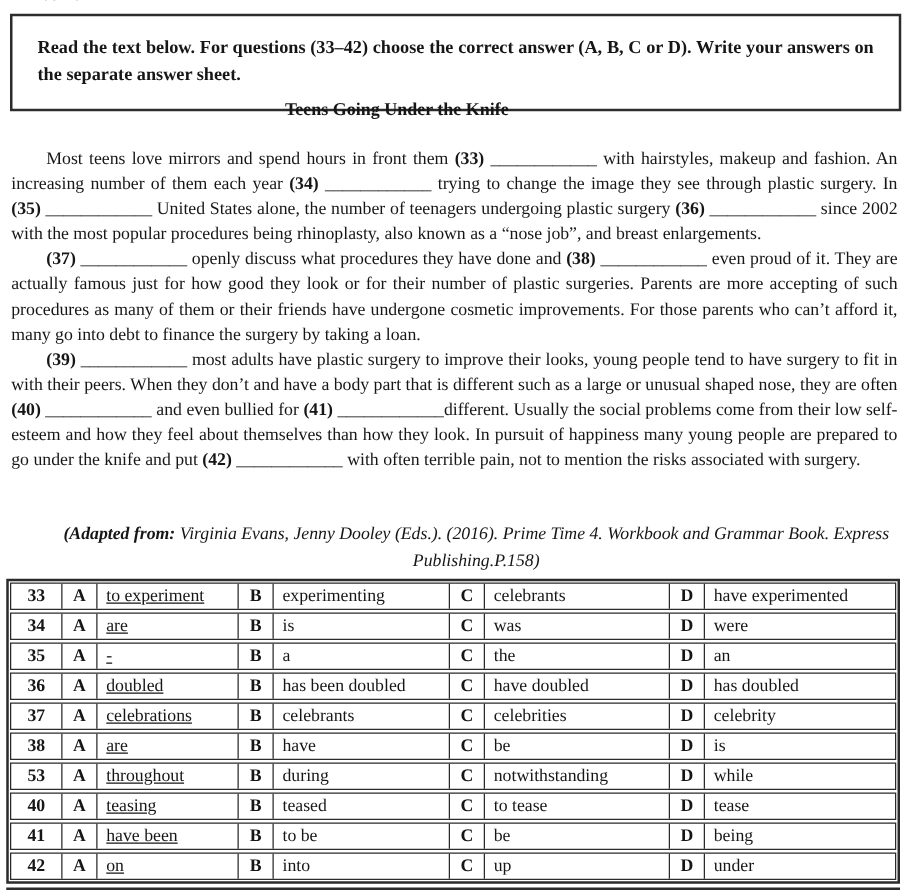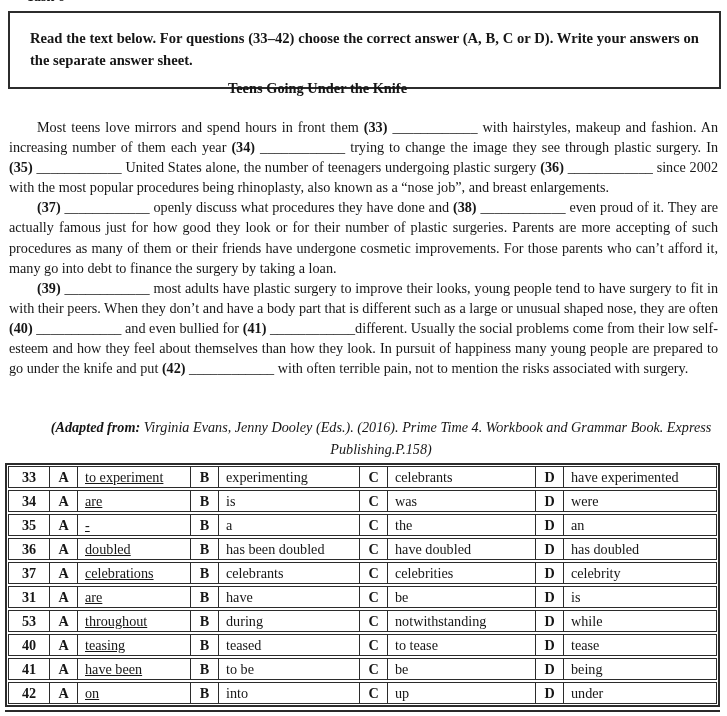--- a/index.html
+++ b/index.html
@@ -127,21 +127,21 @@
       <div class="ocell c-let">A</div>
       <div class="ocell c-txt-a">celebrations</div>
       <div class="ocell c-let">B</div>
       <div class="ocell c-txt-b">celebrants</div>
       <div class="ocell c-let">C</div>
       <div class="ocell c-txt-c">celebrities</div>
       <div class="ocell c-let">D</div>
       <div class="ocell c-txt-d">celebrity</div>
     </div>
     <div class="orow">
-      <div class="ocell c-num">31</div>
+      <div class="ocell c-num">38</div>
       <div class="ocell c-let">A</div>
       <div class="ocell c-txt-a">are</div>
       <div class="ocell c-let">B</div>
       <div class="ocell c-txt-b">have</div>
       <div class="ocell c-let">C</div>
       <div class="ocell c-txt-c">be</div>
       <div class="ocell c-let">D</div>
       <div class="ocell c-txt-d">is</div>
     </div>
     <div class="orow">

